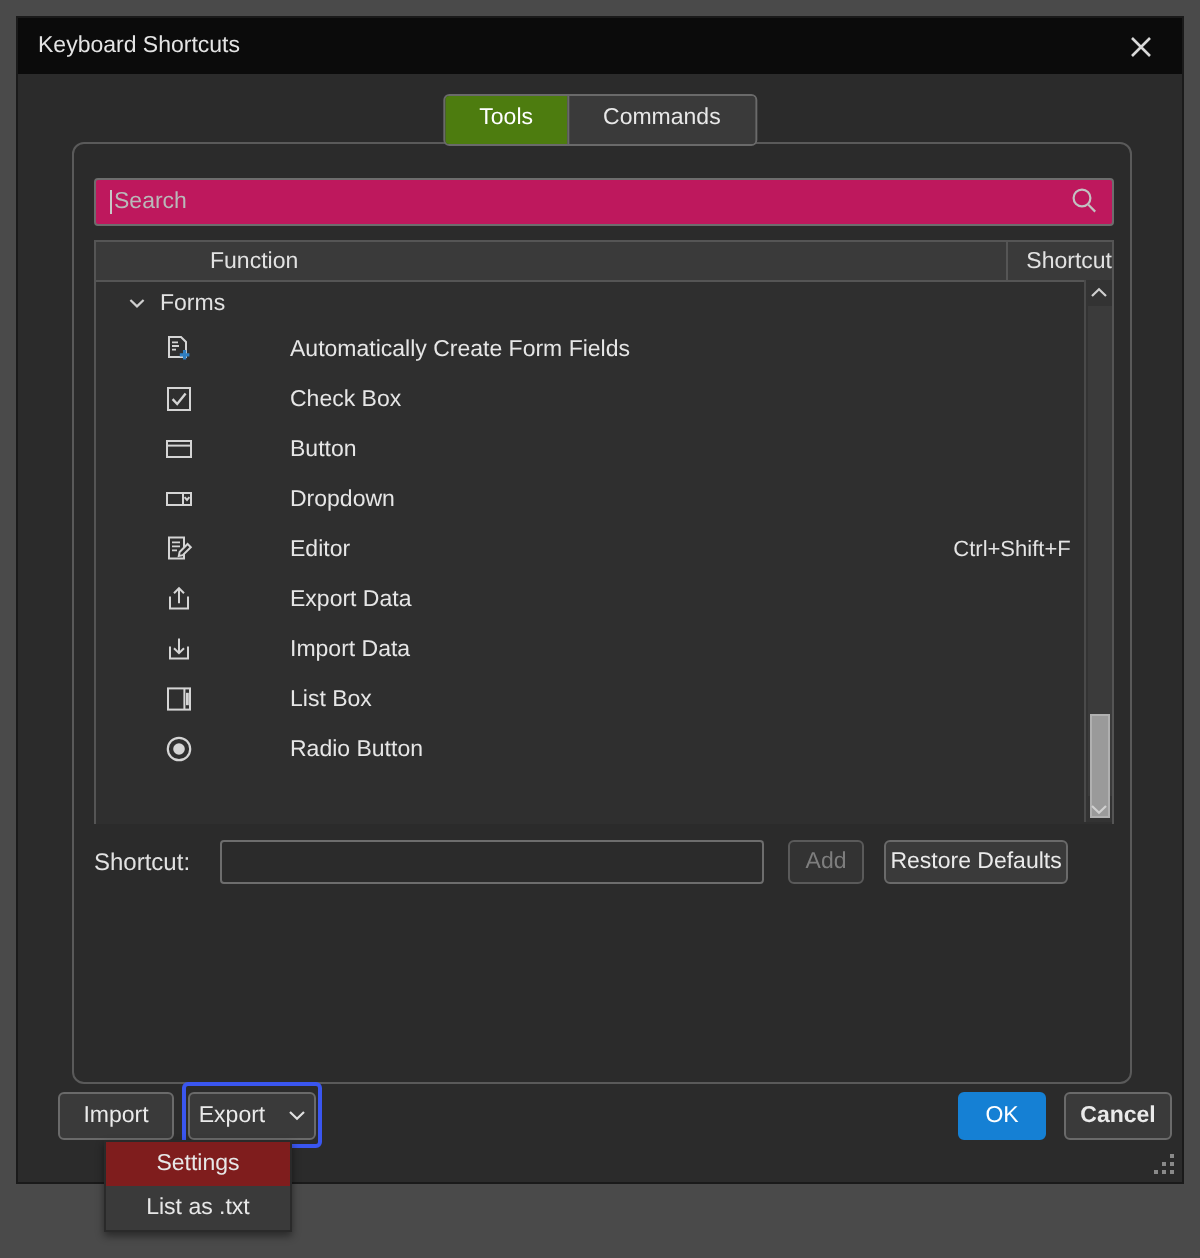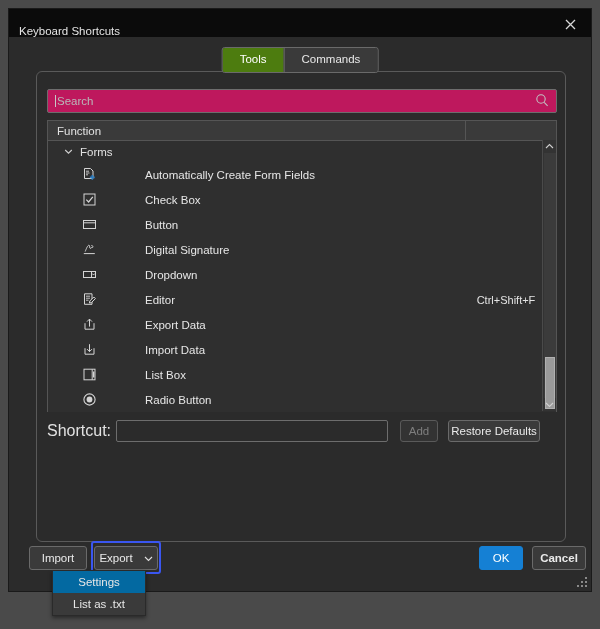--- a/index.html
+++ b/index.html
@@ -13,21 +13,21 @@
   }
   .dialog{
     position:absolute;left:8px;top:8px;width:584px;height:584px;
     background:#2b2b2b;
     border:1px solid #1a1a1a;
     box-sizing:border-box;
   }
   
   .titlebar{
     height:28px;background:#0b0b0b;
-    display:flex;align-items:flex-end;
+    display:flex;align-items:center;
     box-sizing:border-box;
     padding:0 4px 0 10px;
   }
   .title-text{font-size:11.5px;color:#e4e4e4;flex:1;}
   .close-btn{
     width:34px;height:26px;display:flex;align-items:center;justify-content:center;
     color:#d8d8d8;
   }
   .close-btn svg{display:block;}
   
@@ -72,21 +72,21 @@
   
   .table{
     position:absolute;left:10px;top:48px;width:510px;height:292px;
     border:1px solid #555;box-sizing:border-box;background:#2f2f2f;
   }
   .thead{display:flex;height:19px;background:#3a3a3a;border-bottom:1px solid #555;}
   .th{
     font-size:11.5px;color:#e2e2e2;display:flex;align-items:center;
     padding-left:9px;box-sizing:border-box;
   }
-  .th-function{width:418px;border-right:1px solid #555;}
+  .th-function{width:418px;border-right:1px solid #555;margin-left:48px;}
   .th-shortcut{flex:1;}
   .tbody{
     position:relative;height:271px;overflow:hidden;background:#2f2f2f;
   }
   .grouprow{
     height:21px;display:flex;align-items:center;padding-left:16px;
     color:#e2e2e2;font-size:11.5px;
   }
   .chev{margin-right:7px;display:inline-flex;color:#cfcfcf;}
   .row{
@@ -115,21 +115,21 @@
   .sb-track{position:absolute;top:13px;bottom:13px;left:1px;right:0;background:#3b3b3b;}
   .sb-thumb{
     position:absolute;left:2px;right:1px;bottom:2px;height:52px;
     background:#9a9a9a;border:1px solid #b0b0b0;box-sizing:border-box;
   }
   
   .shortcut-row{
     position:absolute;left:10px;top:348px;width:510px;height:22px;
     display:flex;align-items:center;
   }
-  .sc-label{font-size:16px;color:#e2e2e2;margin-right:5px;}
+  .sc-label{font-size:12px;color:#e2e2e2;margin-right:15px;}
   .sc-input{
     width:272px;height:22px;box-sizing:border-box;
     border:1px solid #6d6d6d;background:#2b2b2b;border-radius:2px;
   }
   .btn{
     box-sizing:border-box;border:1px solid #6a6a6a;border-radius:3px;
     background:#3a3a3a;color:#eaeaea;font-size:11.5px;
     display:flex;align-items:center;justify-content:center;
     height:22px;cursor:default;
   }
@@ -159,21 +159,21 @@
   
   .menu{
     position:absolute;left:52px;top:570px;width:92px;
     background:#3a3a3a;border:1px solid #2a2a2a;z-index:30;
     box-shadow:0 2px 4px rgba(0,0,0,.45);
   }
   .menu-item{
     height:22px;display:flex;align-items:center;justify-content:center;
     font-size:11.5px;color:#e7e7e7;cursor:default;
   }
-  .menu-item.hl{background:#0369a1;}
+  .menu-item.hl{background:#7f1d1d;}
 </style>
 </head>
 <body>
 
 <div class="dialog">
 
   <div class="titlebar">
     <span class="title-text">Keyboard Shortcuts</span>
     <span class="close-btn">
       <svg width="13" height="13" viewBox="0 0 13 13">
@@ -201,20 +201,21 @@
               <circle cx="6" cy="6" r="4.2" stroke="#c2c2c2" stroke-width="1.1" fill="none"></circle>
               <path d="M9.2 9.4 L12.6 12.8" stroke="#c2c2c2" stroke-width="1.1" fill="none"></path>
             </svg>
         </span>
       </div>
     </div>
 
     <div class="table">
       <div class="thead">
         <div class="th th-function">Function</div>
+        <div class="th th-shortcut">Shortcut</div>
       </div>
       <div class="tbody">
 
         <div class="grouprow">
           <span class="chev">
             <svg width="9" height="9" viewBox="0 0 9 9">
                 <path d="M1.2 3 L4.5 6.2 L7.8 3" stroke="#cfcfcf" stroke-width="1.1" fill="none"></path>
               </svg>
           </span>
           <span>Forms</span>
@@ -253,33 +254,20 @@
             <svg width="15" height="15" viewBox="0 0 15 15">
                   <rect x="1.5" y="3.5" width="12" height="8" stroke="#d5d5d5" stroke-width="1" fill="none"></rect>
                   <path d="M1.5 5.8 h12" stroke="#d5d5d5" stroke-width="1"></path>
                 </svg>
           </span>
           <span class="lbl">Button</span>
           <span class="sc"></span>
         </div>
           </div>
 
-        <div class="row">
-            <div class="row-inner">
-          <span class="ic">
-            <svg width="15" height="15" viewBox="0 0 15 15">
-              <path d="M3.2 9.5 C4.2 7 5.6 3.2 7 3.2 C8.2 3.2 7.2 6.4 8.2 6.4 C9.2 6.4 9.8 4.6 10.8 5.6" stroke="#d5d5d5" stroke-width="1" fill="none"></path>
-              <path d="M9.4 3.4 l2 1.2" stroke="#d5d5d5" stroke-width="1"></path>
-              <path d="M1.8 11.6 h11" stroke="#d5d5d5" stroke-width="1"></path>
-            </svg>
-          </span>
-          <span class="lbl">Digital Signature</span>
-          <span class="sc"></span>
-        </div>
-          </div>
 
         <div class="row">
             <div class="row-inner">
           <span class="ic">
             <svg width="15" height="15" viewBox="0 0 15 15">
                   <rect x="1.5" y="4.5" width="12" height="6" stroke="#d5d5d5" stroke-width="1" fill="none"></rect>
                   <path d="M9.5 4.5 v6" stroke="#d5d5d5" stroke-width="1"></path>
                   <path d="M10.3 6.6 L11.5 8 L12.7 6.6" stroke="#d5d5d5" stroke-width="1" fill="none"></path>
                 </svg>
           </span>

